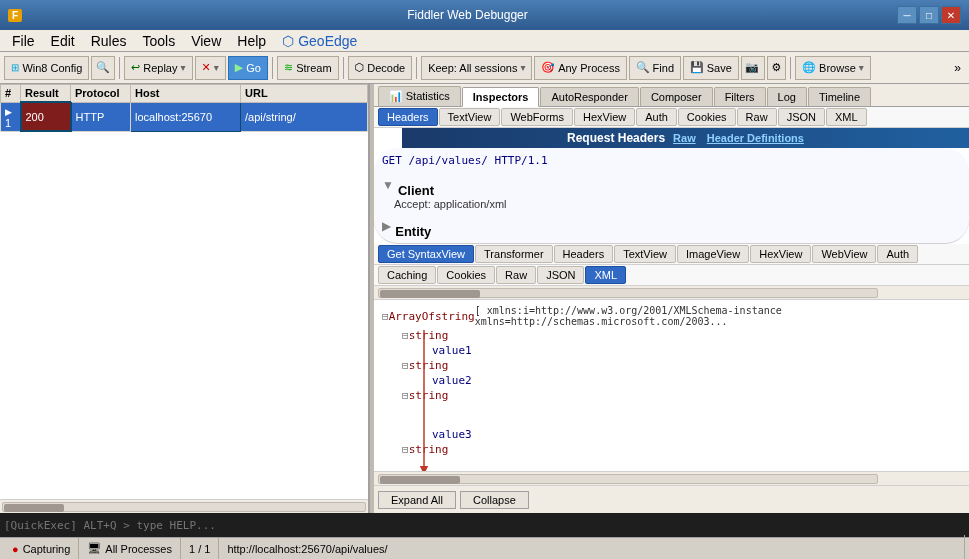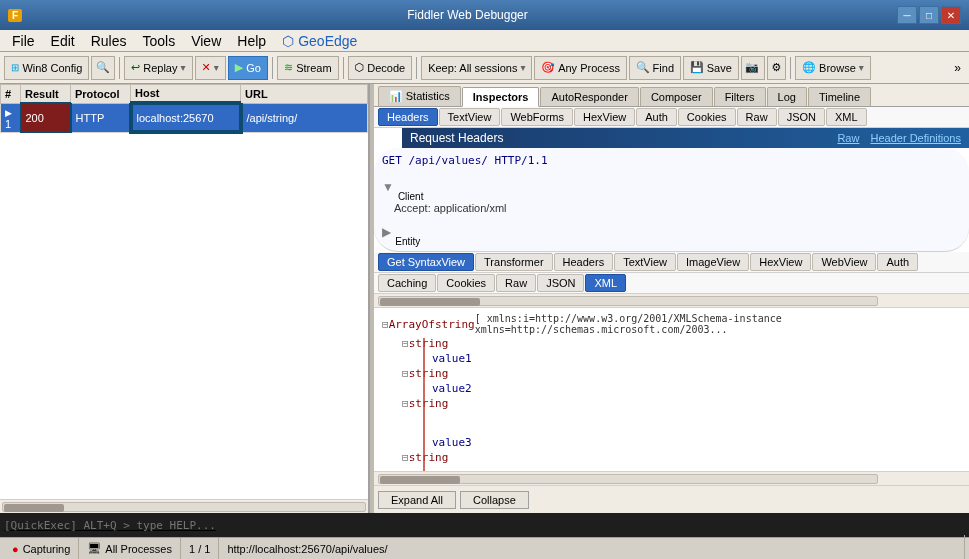--- a/index.html
+++ b/index.html
@@ -128,21 +128,21 @@
     
     #request-headers-section { padding: 0; }
     #req-header-title {
       background: #004e92;
       background: linear-gradient(to right, #1a5276, #2874a6);
       color: white; padding: 3px 8px; font-size: 12px; font-weight: bold;
       display: flex; justify-content: space-between; align-items: center;
     }
 
     #req-header-content { padding: 2px 8px; background: #f8f8ff; border-radius: 24px; }
-    .header-section-label { font-weight: normal; font-size: 10px; margin-top: 20px; color: #000; }
+    .header-section-label { font-weight: bold; font-size: 13px; margin-top: 12px; color: #000; }
     .header-value { font-size: 11px; padding-left: 12px; color: #333; }
 
     
     #response-tabs-section { display: flex; flex-direction: column; flex: 1; overflow: hidden; }
 
     
     #xml-content {
       flex: 1; overflow: auto; padding: 4px 8px;
       font-family: Consolas, monospace; font-size: 11px;
       background: white;
@@ -172,21 +172,20 @@
     .status-segment {
       padding: 0 8px; height: 100%; display: flex; align-items: center;
       border-right: 1px solid #b0a898;
     }
     .status-segment.flex1 { flex: 1; }
 
     
     #quickexec-bar {
       height: 24px; background: #1e1e1e; display: flex; align-items: center;
       padding: 0 4px;
-      text-decoration: underline;
     }
     #quickexec-input {
       flex: 1; background: #1e1e1e; color: #c0c0c0; border: none; outline: none;
       font-size: 11px; font-family: Consolas, monospace;
     }
 
     .drag-handle {
       width: 4px; background: #c0bab0; cursor: col-resize;
     }
 
@@ -314,21 +313,21 @@
             <th style="background:#e8e4dc;border:1px solid #c0bab0;padding:2px 4px;font-size:11px;">URL</th>
           </tr>
         </thead>
         <tbody id="session-rows">
           <tr class="selected">
             <td style="border:1px solid #d8d4cc;padding:2px 4px;font-size:11px;background:#316ac5;color:white;">
               <span style="font-size:9px;">▶</span> 1
             </td>
             <td style="border:2px solid #0c4a6e;padding:2px 4px;font-size:11px;background:#7f1d1d;color:white;">200</td>
             <td style="border:1px solid #d8d4cc;padding:2px 4px;font-size:11px;background:#316ac5;color:white;">HTTP</td>
-            <td style="border:4px solid #0c4a6e;padding:2px 4px;font-size:11px;background:#316ac5;color:white;">localhost:25670</td>
+            <td style="border:1px solid #0c4a6e;padding:2px 4px;font-size:11px;background:#316ac5;color:white;">localhost:25670</td>
             <td style="border:1px solid #d8d4cc;padding:2px 4px;font-size:11px;background:#316ac5;color:white;">/api/string/</td>
           </tr>
         </tbody>
       </table>
     </div>
 
     <div id="left-scroll" style="height:14px;background:#f0ece4;border-top:1px solid #d0d0d0;display:flex;align-items:center;padding:0 2px;">
       <div class="hscroll-track">
         <div class="hscroll-thumb"></div>
       </div>
@@ -359,21 +358,21 @@
         <div class="subtab">WebForms</div>
         <div class="subtab">HexView</div>
         <div class="subtab">Auth</div>
         <div class="subtab">Cookies</div>
         <div class="subtab">Raw</div>
         <div class="subtab">JSON</div>
         <div class="subtab">XML</div>
       </div>
 
       <div id="request-headers-section">
-        <div id="req-header-title" style="background:linear-gradient(to right,#1a3a6a,#2060a0);color:white;padding:3px 8px;font-size:12px;font-weight:normal;display:flex;justify-content:space-between;align-items:center;margin-left:28px;">
+        <div id="req-header-title" style="background:linear-gradient(to right,#1a3a6a,#2060a0);color:white;padding:3px 8px;font-size:12px;font-weight:bold;display:flex;justify-content:center;align-items:center;margin-left:28px;">
           <span>Request Headers</span>
           <div style="font-size:11px;">
             <span style="color:#90d0ff;cursor:pointer;margin-left:8px;text-decoration:underline;">Raw</span>
             <span style="color:#90d0ff;cursor:pointer;margin-left:8px;text-decoration:underline;">Header Definitions</span>
           </div>
         </div>
         <div id="req-header-content" style="padding:4px 8px;background:#f8f8ff;border-bottom:1px solid #d0d0d0;">
           <div style="font-family:Consolas,monospace;font-size:11px;color:#000080;padding:2px 0;">GET /api/values/ HTTP/1.1</div>
           <div style="display:flex;align-items:center;gap:4px;margin-top:2px;">
             <span style="color:#808080;cursor:pointer;">▼</span>

